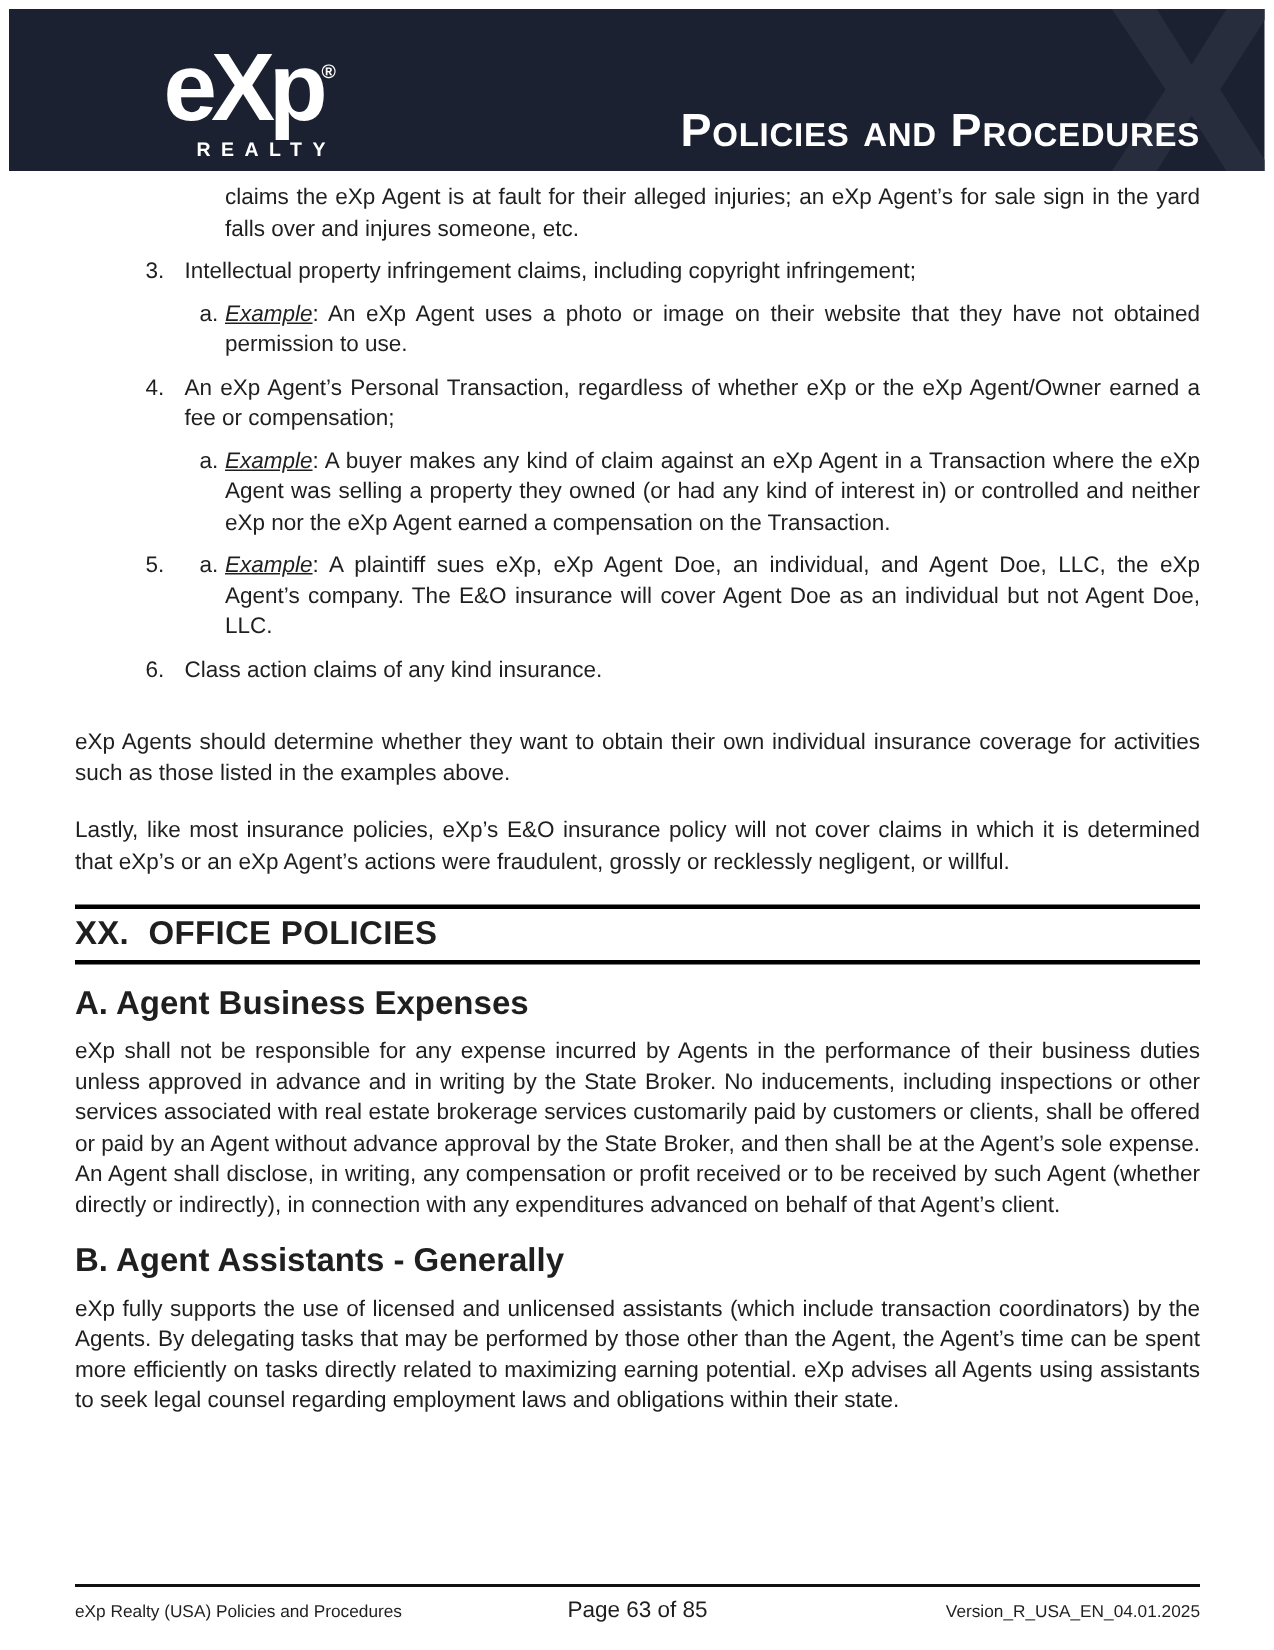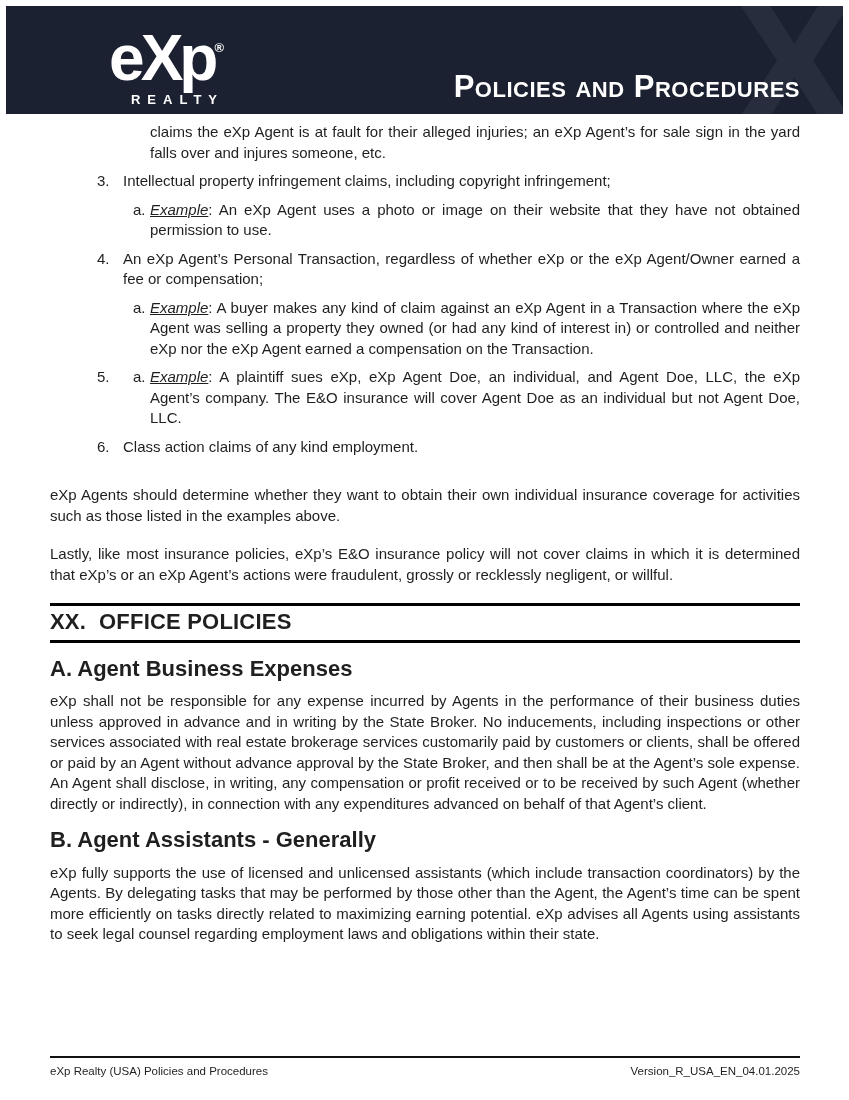--- a/index.html
+++ b/index.html
@@ -106,36 +106,37 @@
     <div class="list-item jp">
       <span class="num">5.</span>
     </div>
     <div class="sub-item tight jp">
       <span class="letter">a.</span>
       <span class="ex-label">Example</span><span>:  A plaintiff sues eXp, eXp Agent Doe, an individual, and Agent Doe, LLC, the eXp Agent’s company.  The E&amp;O insurance will cover Agent Doe as an individual but not Agent Doe, LLC.</span>
     </div>
 
     <div class="list-item jp">
       <span class="num">6.</span>
-      <span>Class action claims of any kind employment.</span>
+      <span>Class action claims of any kind insurance.</span>
     </div>
 
     <div class="para jp">eXp Agents should determine whether they want to obtain their own individual insurance coverage for activities such as those listed in the examples above.</div>
     <div class="para2 jp">Lastly, like most insurance policies, eXp’s E&amp;O insurance policy will not cover claims in which it is determined that eXp’s or an eXp Agent’s actions were fraudulent, grossly or recklessly negligent, or willful.</div>
 
     <div class="section-heading">
       <span>XX.</span><span class="sh-title">OFFICE POLICIES</span>
     </div>
 
     <div class="sub-heading">A. Agent Business Expenses</div>
     <div class="sect-para jp">eXp shall not be responsible for any expense incurred by Agents in the performance of their business duties unless approved in advance and in writing by the State Broker.  No inducements, including inspections or other services associated with real estate brokerage services customarily paid by customers or clients, shall be offered or paid by an Agent without advance approval by the State Broker, and then shall be at the Agent’s sole expense.  An Agent shall disclose, in writing, any compensation or profit received or to be received by such Agent (whether directly or indirectly), in connection with any expenditures advanced on behalf of that Agent’s client.</div>
 
     <div class="sub-heading">B. Agent Assistants - Generally</div>
     <div class="sect-para jp">eXp fully supports the use of licensed and unlicensed assistants (which include transaction coordinators) by the Agents.  By delegating tasks that may be performed by those other than the Agent, the Agent’s time can be spent more efficiently on tasks directly related to maximizing earning potential.  eXp advises all Agents using assistants to seek legal counsel regarding employment laws and obligations within their state.</div>
 
   </div>
 
   <div class="footer">
     <span class="f-left">eXp Realty (USA) Policies and Procedures</span>
+    <span class="f-center">Page 63 of 85</span>
     <span class="f-right">Version_R_USA_EN_04.01.2025</span>
   </div>
 
 </div>
 
 </body></html>

